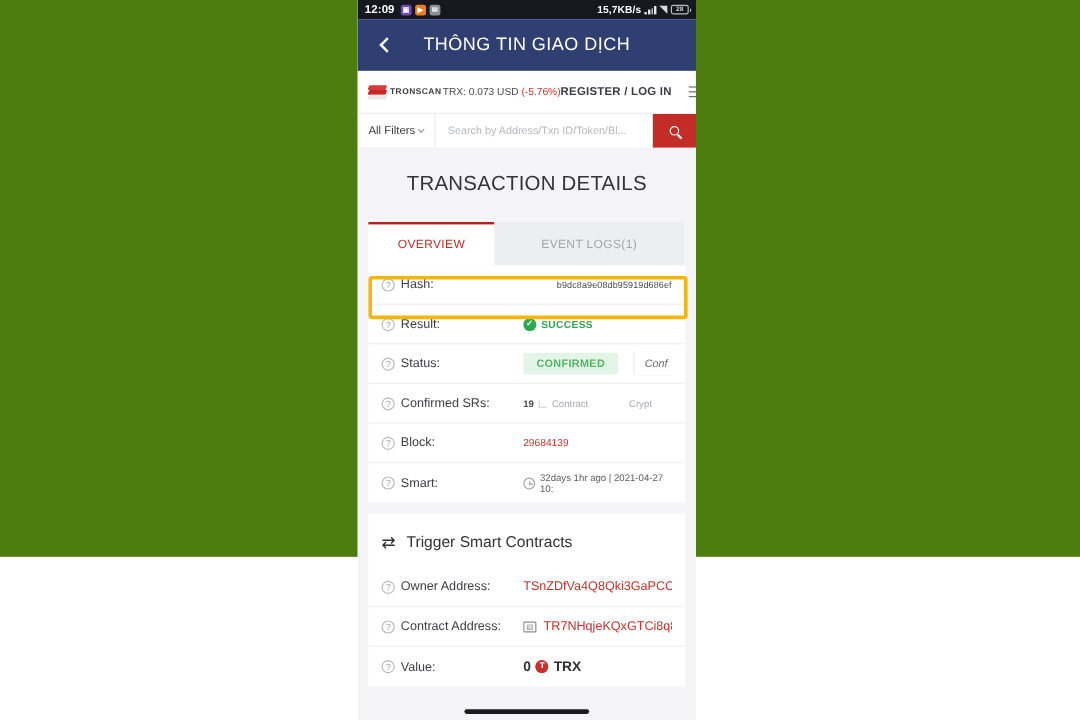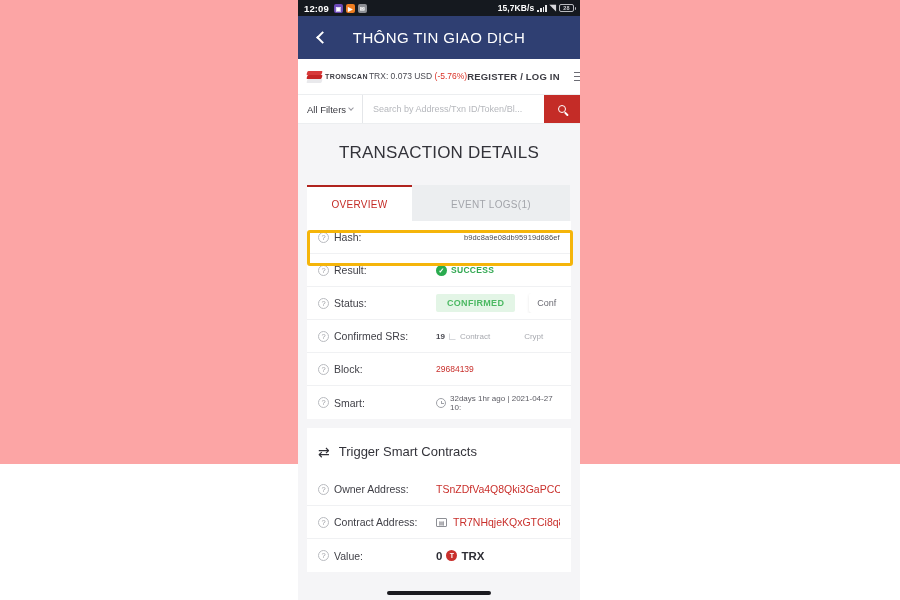--- a/index.html
+++ b/index.html
@@ -5,21 +5,21 @@
   * { box-sizing: border-box; margin: 0; padding: 0; }
   html, body {
     width: 900px; height: 600px;
     background: #ffffff;
     font-family: "Liberation Sans", sans-serif;
     overflow: hidden;
   }
   #stage {
     position: relative;
     width: 900px; height: 464px;
-    background: #fca5a5;
+    background: #4d7c0f;
   }
   
   #phone {
     position: absolute;
     left: 298px; top: 0;
     width: 282px; height: 600px;
     background: #ffffff;
     overflow: hidden;
   }
 
@@ -267,20 +267,21 @@
   .tooltip {
     margin-left: 10px;
     background: #ffffff;
     border-radius: 3px;
     padding: 5px 8px;
     font-size: 9px;
     color: #6b6b73;
     position: relative;
     box-shadow: 0 1px 3px rgba(0,0,0,.10);
     white-space: nowrap;
+    font-style: italic;
   }
   .tooltip:before {
     content:""; position:absolute; left:-5px; top:50%;
     margin-top:-5px;
     border: 5px solid transparent;
     border-right-color:#ffffff;
   }
 
   .srs-wrap { display:flex; flex-direction:row; gap:4px; padding: 6px 0; }
   .srs-count { font-size: 8px; color:#4a4a52; font-weight:bold; }

